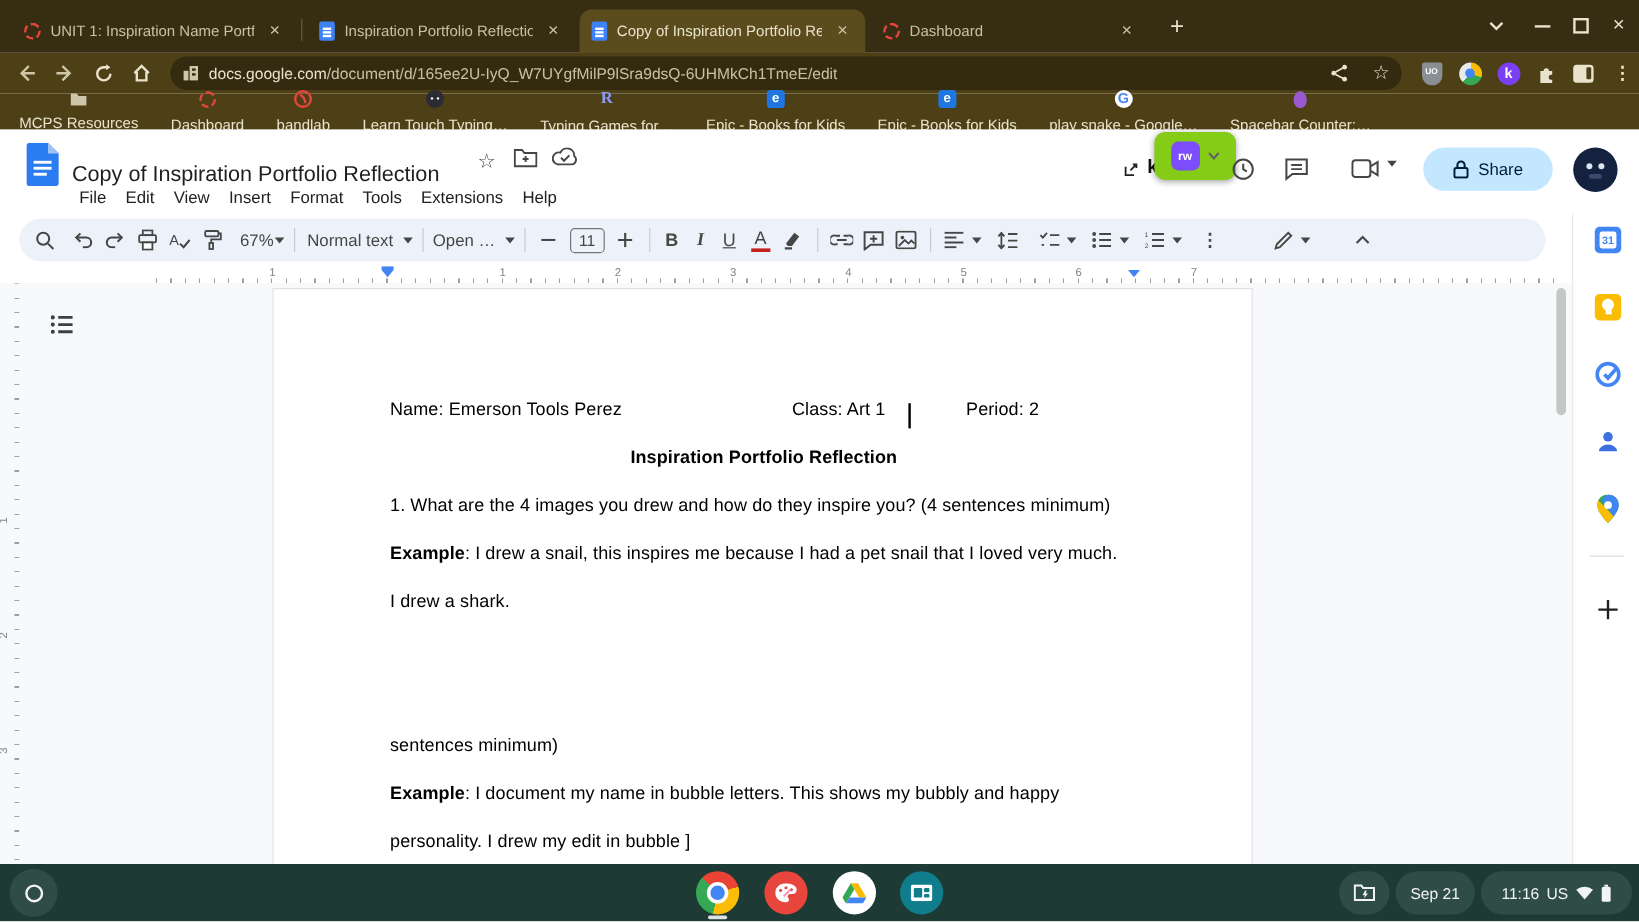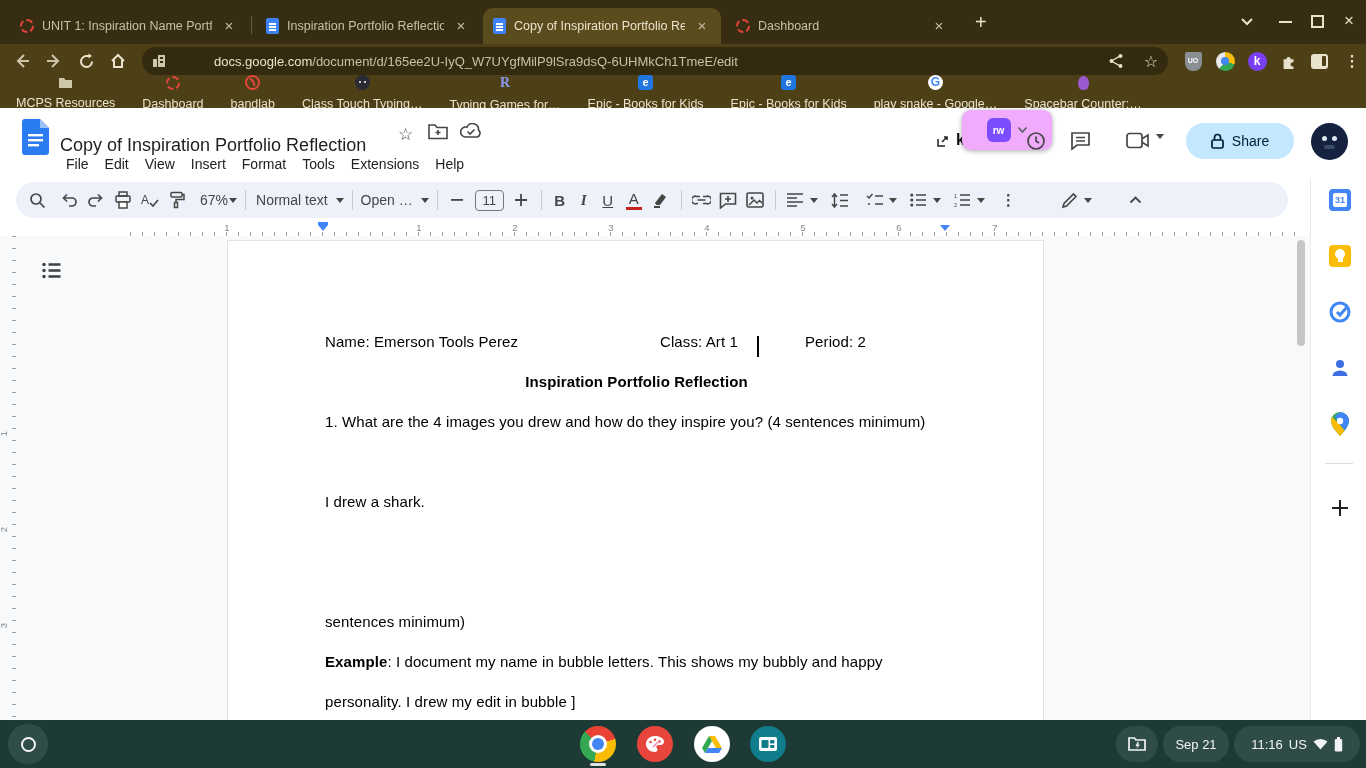--- a/index.html
+++ b/index.html
@@ -20,21 +20,21 @@
   .tab.active{background:var(--active-tab);border-radius:10px 10px 0 0;color:var(--chrome-txt);}
   .tab .ttl{white-space:nowrap;overflow:hidden;flex:1;margin:0 8px 0 8px;}
   .tab .x{font-size:15px;color:var(--chrome-dim);width:18px;height:18px;line-height:17px;text-align:center;border-radius:50%;flex:none;}
   .dashed-circle{width:14px;height:14px;border:2px dashed #e4453c;border-radius:50%;flex:none;}
   .docsicon{width:13px;height:16px;background:#3e82f7;border-radius:2px;position:relative;flex:none;}
   .docsicon:before{content:"";position:absolute;left:3px;top:5px;width:7px;height:1.5px;background:#fff;box-shadow:0 3px 0 #fff,0 6px 0 #fff;}
   .tabsep{position:absolute;top:16px;width:1px;height:18px;background:#6b5e38;}
   .winctl{position:absolute;top:12px;color:var(--chrome-txt);}
   #urlrow{left:0;top:44px;width:1366px;height:34px;background:var(--chrome-row);}
   .navic{position:absolute;top:3px;width:28px;height:28px;display:flex;align-items:center;justify-content:center;color:var(--chrome-txt);}
-  #urlpill{position:absolute;left:142px;top:3px;width:1026px;height:28px;background:var(--pill);border-radius:14px;display:flex;align-items:center;padding:0 10px;gap:40px;}
+  #urlpill{position:absolute;left:142px;top:3px;width:1026px;height:28px;background:var(--pill);border-radius:14px;display:flex;align-items:center;padding:0 10px;}
   #urltext{font-size:13px;color:var(--chrome-dim);margin-left:8px;white-space:nowrap;overflow:hidden;}
   #urltext b{color:var(--chrome-txt);font-weight:normal;}
   .extic{position:absolute;top:5px;width:24px;height:24px;display:flex;align-items:center;justify-content:center;}
   #bookmarks{left:0;top:78px;width:1366px;height:30px;background:var(--chrome-row);display:flex;align-items:center;gap:27px;padding-left:16px;}
   .bm{display:flex;align-items:center;gap:7px;color:var(--chrome-txt);font-size:12.5px;white-space:nowrap;flex-direction:column;}
   
   #docshead{left:0;top:108px;width:1366px;height:70px;background:#fff;}
   #doctitle{position:absolute;left:60px;top:27px;font-size:18px;color:#1f1f1f;}
   .headic{position:absolute;top:15px;color:#444746;}
   #menubar{position:absolute;left:58px;top:44px;display:flex;font-size:14px;color:#202124;}
@@ -70,21 +70,21 @@
   .spic{position:absolute;left:17px;width:24px;height:24px;display:flex;align-items:center;justify-content:center;}
   #spdivider{position:absolute;left:14px;top:285px;width:28px;height:1px;background:#dadce0;}
   
   #shelf{left:0;top:720px;width:1366px;height:48px;background:var(--shelf);display:block;}
   #launcher{position:absolute;left:8px;top:4px;width:40px;height:40px;border-radius:50%;background:var(--shelf-pill);display:flex;align-items:center;justify-content:center;}
   #launcher i{width:15px;height:15px;border:2px solid #f1f3f4;border-radius:50%;}
   .shic{position:absolute;top:6px;width:36px;height:36px;border-radius:50%;}
   #chromeind{position:absolute;left:590px;top:43px;width:16px;height:3px;background:#dfe1e5;border-radius:2px;}
   .traypill{position:absolute;top:6px;height:36px;background:var(--shelf-pill);border-radius:18px;color:#f1f3f4;display:flex;align-items:center;justify-content:center;gap:6px;font-size:13px;}
   
-  #rwpopup{position:absolute;left:962px;top:2px;width:90px;height:40px;background:#f0abfc;border-radius:9px;box-shadow:0 1px 5px rgba(0,0,0,.35);display:flex;align-items:center;justify-content:center;gap:6px;}
+  #rwpopup{position:absolute;left:962px;top:2px;width:68px;height:40px;background:#84cc16;border-radius:9px;box-shadow:0 1px 5px rgba(0,0,0,.35);display:flex;align-items:center;justify-content:center;gap:6px;}
   #rwbadge{width:24px;height:24px;background:#7c4dff;border-radius:6px;color:#fff;font-size:10px;font-weight:bold;display:flex;align-items:center;justify-content:center;}
   #kamitext{position:absolute;left:956px;top:23px;font-weight:bold;font-size:16px;color:#111;}
   #sharebtn{position:absolute;left:1186px;top:15px;width:108px;height:36px;background:#c2e7ff;border-radius:18px;display:flex;align-items:center;justify-content:center;gap:8px;color:#001d35;font-size:14px;font-weight:500;}
   #avatar{position:absolute;left:1311px;top:15px;width:37px;height:37px;border-radius:50%;background:#142240;overflow:hidden;}
   #avatar i{position:absolute;width:5px;height:5px;border-radius:50%;background:#dfe5ee;}
 </style>
 </head>
 <body>
 
 <div id="screen">
@@ -206,21 +206,21 @@
           <circle cx="7.5" cy="7.5" r="6.5" fill="none" stroke="#e4453c" stroke-width="2"></circle>
           <path d="M5 4 c3 1 4 3 4.5 7" stroke="#e4453c" stroke-width="2" fill="none"></path>
         </svg>
       <span>bandlab</span>
     </span>
     <span class="bm">
       <span style="width:15px;height:15px;border-radius:50%;background:#2b2b33;position:relative;display:inline-block;">
           <i style="position:absolute;left:4px;top:6px;width:2px;height:2px;border-radius:50%;background:#fff;"></i>
           <i style="position:absolute;left:9px;top:6px;width:2px;height:2px;border-radius:50%;background:#fff;"></i>
         </span>
-      <span>Class Touch Typing…</span>
+      <span>Learn Touch Typing…</span>
     </span>
     <span class="bm">
       <span style="color:#8c9bf5;font-weight:bold;font-size:14px;font-family:'Liberation Serif',serif;">R</span>
       <span>Typing Games for…</span>
     </span>
     <span class="bm">
       <span style="width:15px;height:15px;background:#1f76e0;border-radius:3px;color:#fff;font-size:11px;font-weight:bold;text-align:center;line-height:14px;display:inline-block;">e</span>
       <span>Epic - Books for Kids</span>
     </span>
     <span class="bm">
@@ -489,20 +489,21 @@
           <path d="M6.5 2.5 h12 M6.5 8.5 h12 M6.5 14.5 h12" stroke="#3c4043" stroke-width="2.4"></path>
         </svg>
     </div>
     <div id="page">
       <div class="docline" style="top:92px;">Name: Emerson Tools Perez</div>
       <div class="docline" style="left:432px;top:92px;">Class: Art 1</div>
       <div id="caret"></div>
       <div class="docline" style="left:577px;top:92px;">Period: 2</div>
       <div class="docline" id="heading" style="top:132px;">Inspiration Portfolio Reflection</div>
       <div class="docline" style="top:172px;">1. What are the 4 images you drew and how do they inspire you? (4 sentences minimum)</div>
+      <div class="docline" style="top:212px;"><b>Example</b><span>: I drew a snail, this inspires me because I had a pet snail that I loved very much.</span></div>
       <div class="docline" style="top:252px;">I drew a shark.</div>
       <div class="docline" style="top:372px;">sentences minimum)</div>
       <div class="docline" style="top:412px;"><b>Example</b><span>: I document my name in bubble letters. This shows my bubbly and happy</span></div>
       <div class="docline" style="top:452px;">personality. I drew my edit in bubble ]</div>
     </div>
     <div id="scrollthumb"></div>
 
   </div>
 
   <div id="sidepanel" class="abs">

